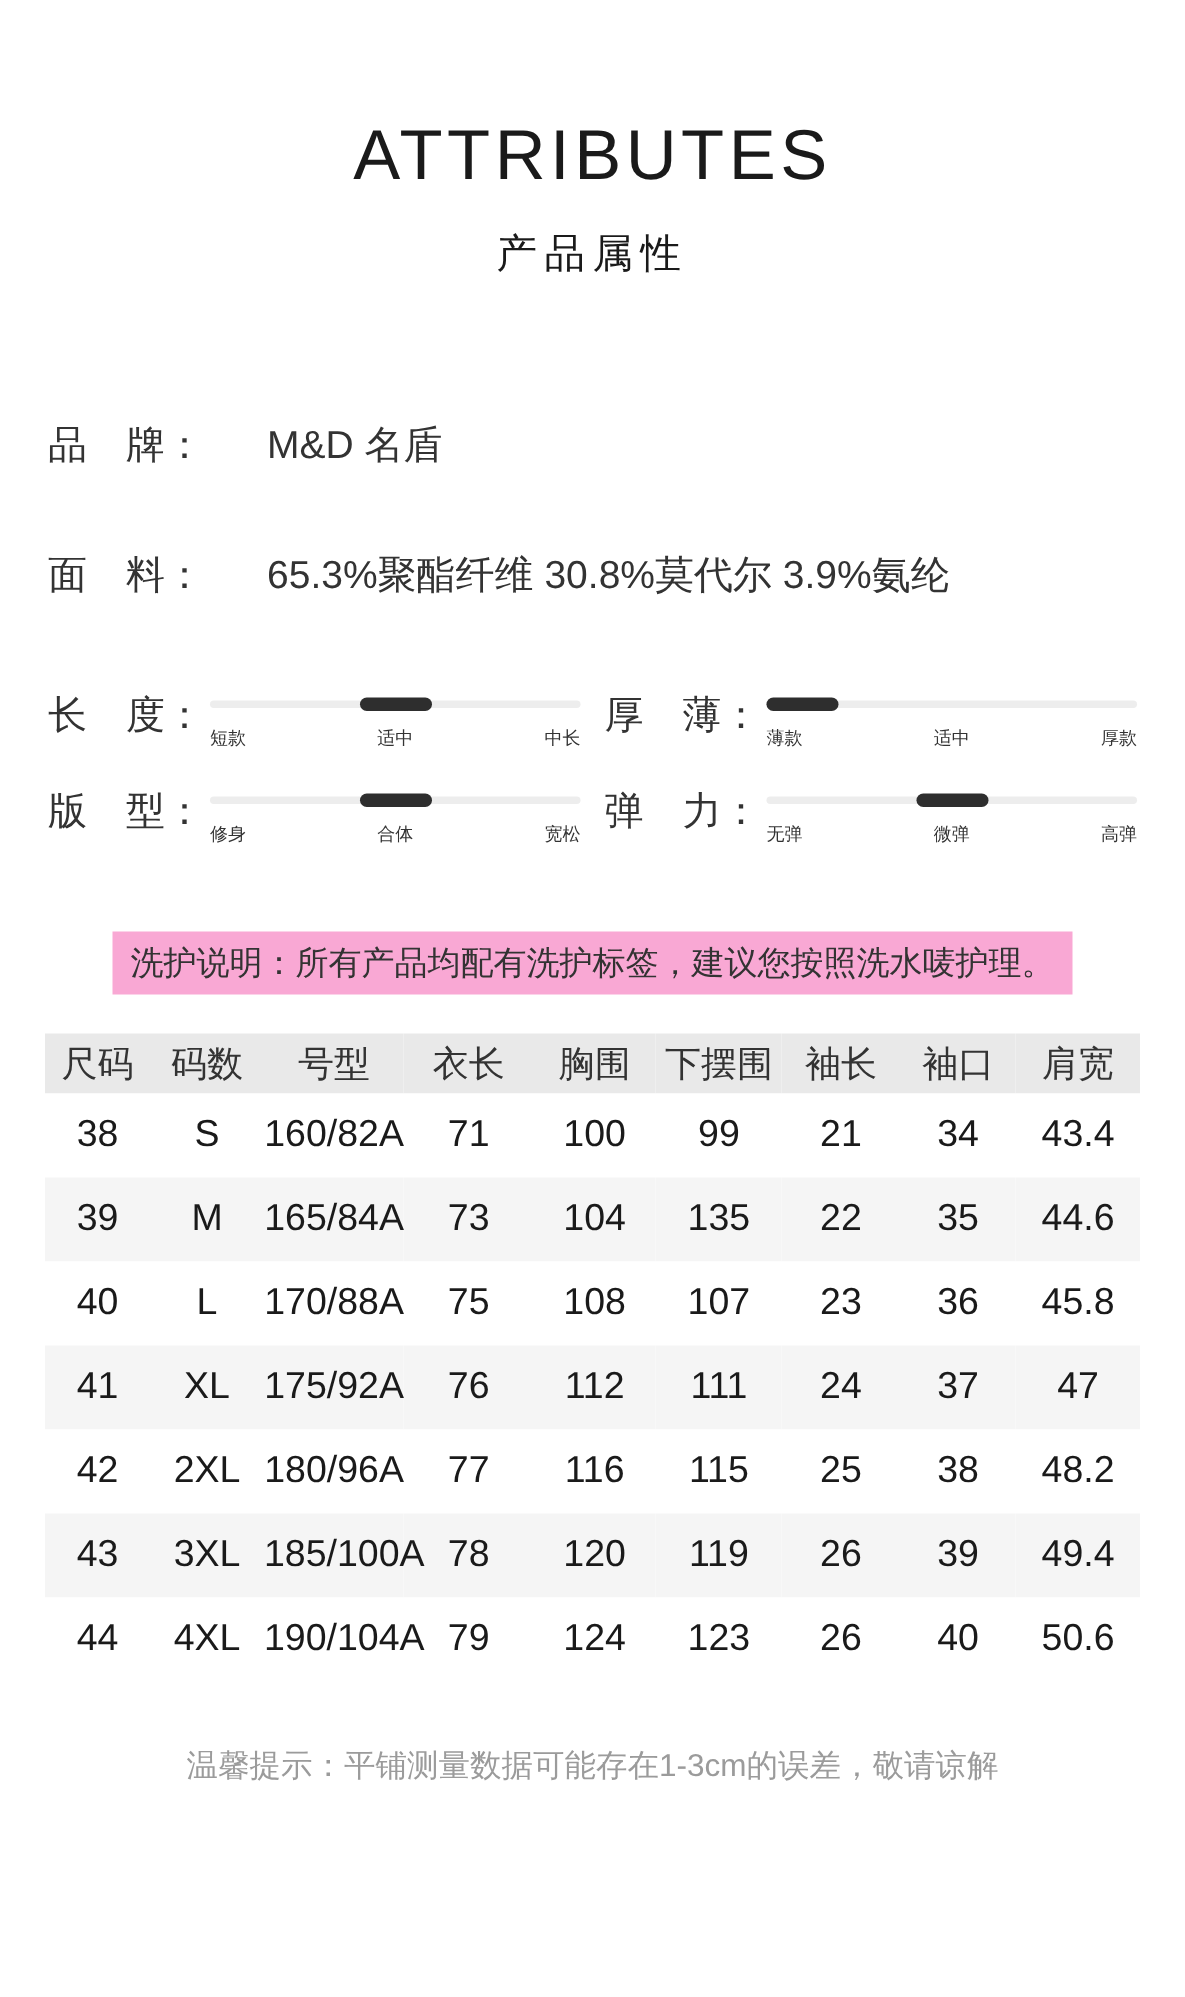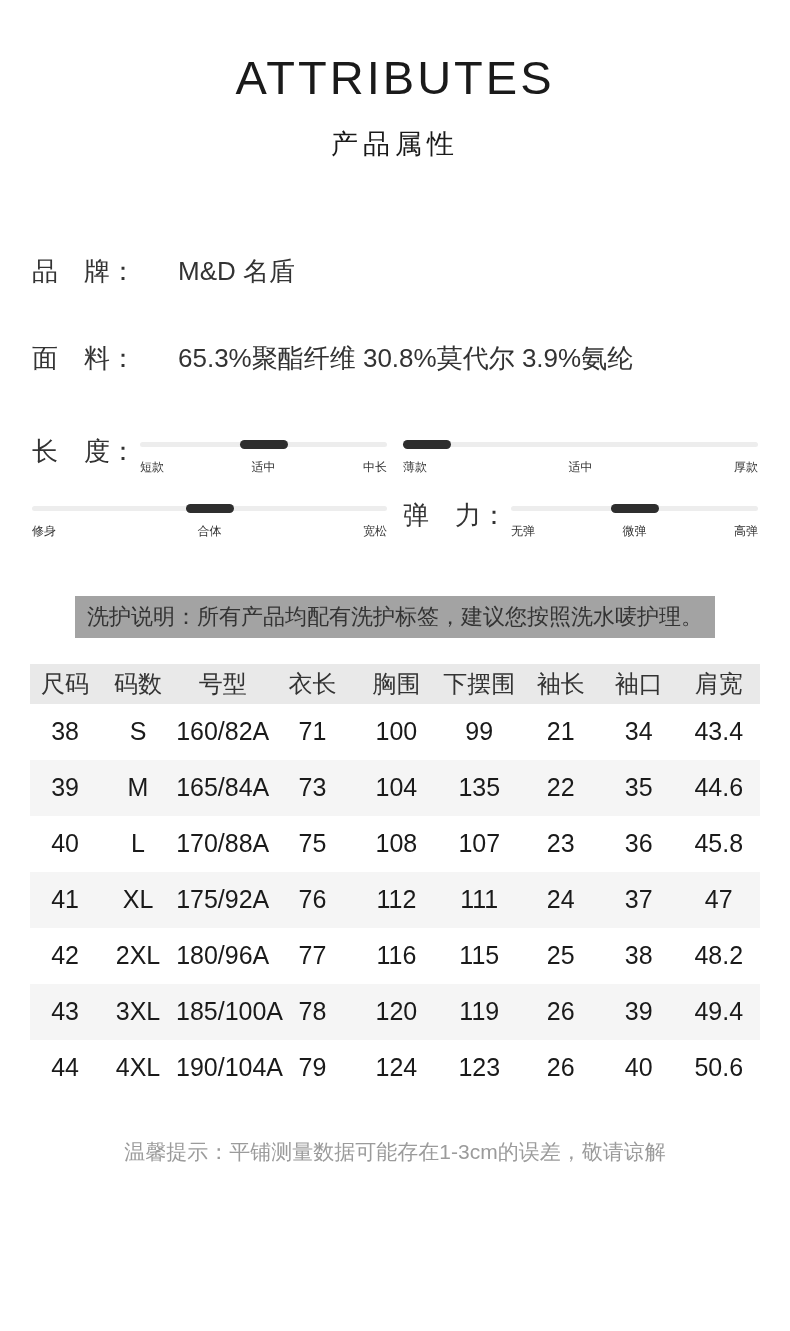--- a/index.html
+++ b/index.html
@@ -11,21 +11,21 @@
   .page {
     position: relative;
     width: 790px;
     height: 1331px;
     margin: 0 auto;
     background: #ffffff;
     overflow: hidden;
   }
 
   
-  .title-block { padding-top: 52px; text-align: center; }
+  .title-block { padding-top: 77px; text-align: center; }
   .main-title {
     font-size: 47px;
     font-weight: 400;
     letter-spacing: 3px;
     color: #1a1a1a;
     line-height: 1.1;
   }
   .sub-title {
     margin-top: 22px;
     font-size: 27px;
@@ -88,21 +88,21 @@
     margin-top: 12px;
     font-size: 12px;
     color: #333333;
   }
 
   
   .notice {
     width: 640px;
     height: 42px;
     margin: 56px auto 0 auto;
-    background: #a3a3a3;
+    background: #f9a8d4;
     font-size: 22px;
     color: #333333;
     text-align: center;
     line-height: 42px;
     white-space: nowrap;
   }
 
   
   .chart-title {
     margin: 104px 0 0 30px;
@@ -168,33 +168,35 @@
         </div>
         <div class="opts">
           <span>短款</span>
           <span>适中</span>
           <span>中长</span>
         </div>
       </div>
     </div>
 
     <div class="slider-row">
+      <span class="slider-label">厚　薄：</span>
       <div class="slider-body">
         <div class="track slider">
           <div class="pill" style="left: 0px;"></div>
         </div>
         <div class="opts">
           <span>薄款</span>
           <span>适中</span>
           <span>厚款</span>
         </div>
       </div>
     </div>
 
     <div class="slider-row">
+      <span class="slider-label">版　型：</span>
       <div class="slider-body">
         <div class="track slider">
           <div class="pill" style="left: calc(50% - 24px);"></div>
         </div>
         <div class="opts">
           <span>修身</span>
           <span>合体</span>
           <span>宽松</span>
         </div>
       </div>

